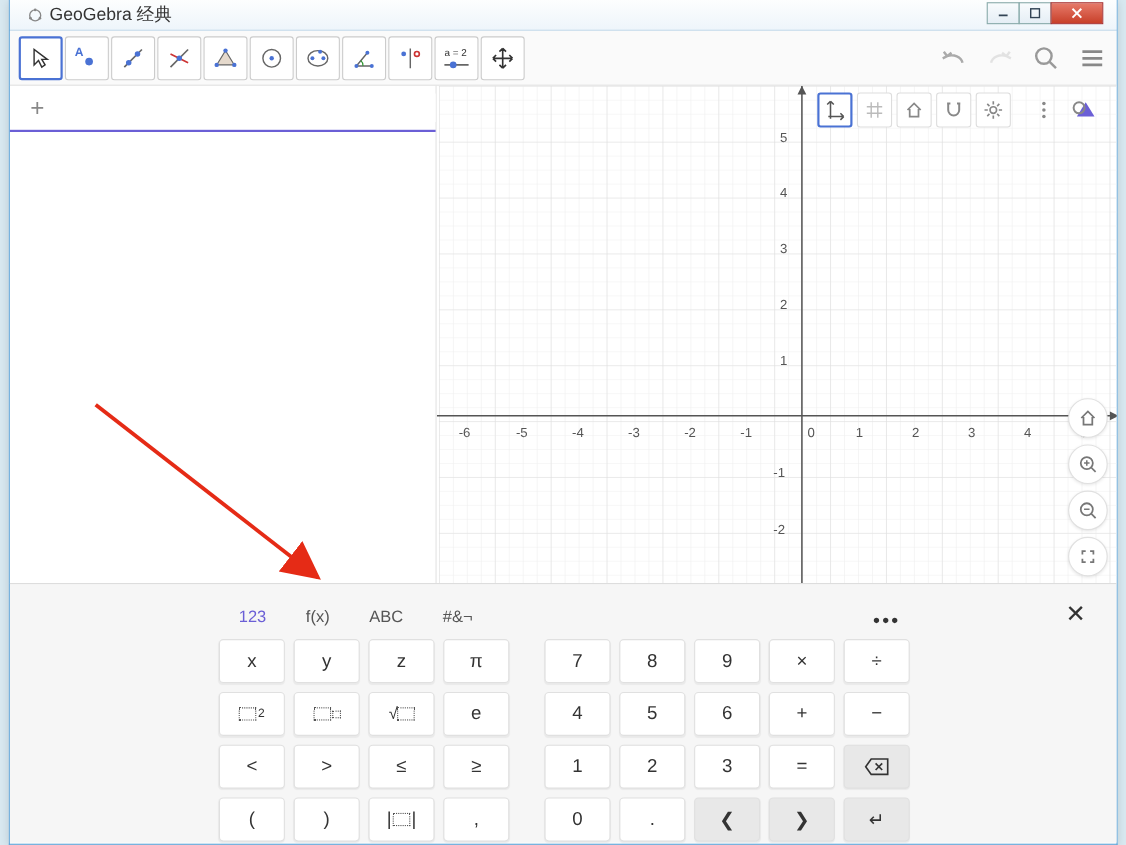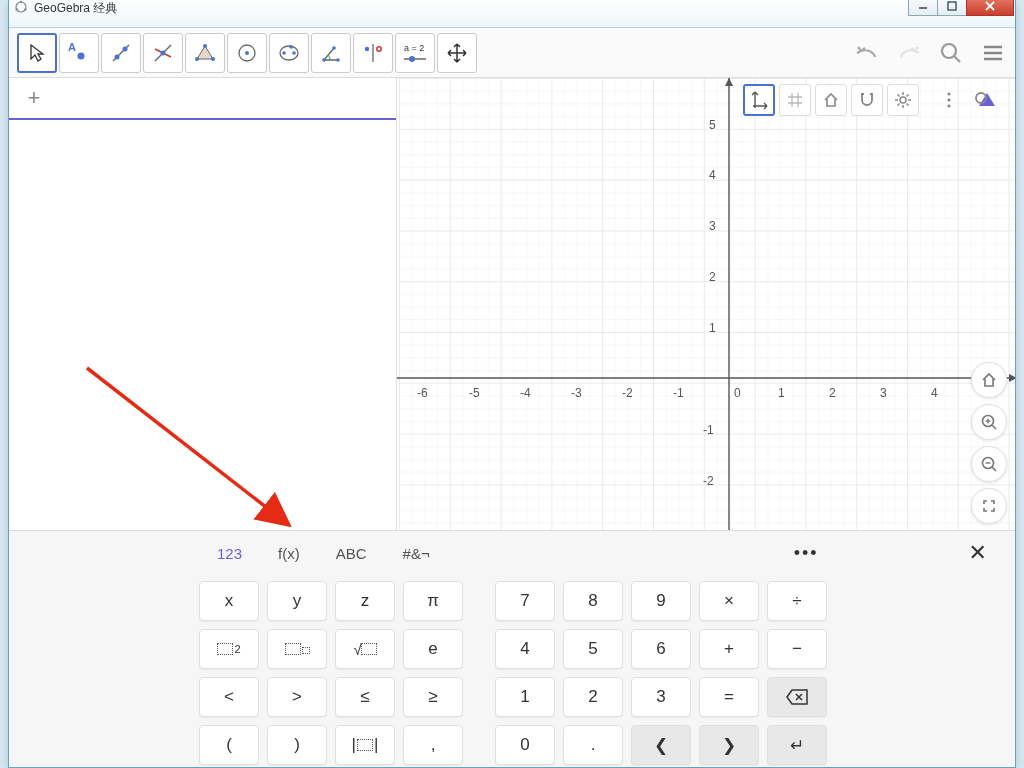--- a/index.html
+++ b/index.html
@@ -1,18 +1,18 @@
 <!DOCTYPE html>
 <html><head>
 <meta charset="utf-8">
 <style>
 * { box-sizing: border-box; margin: 0; padding: 0; font-family: Arial, sans-serif; }
 body { background: #d8e8f0; overflow: hidden; width: 1024px; height: 768px; }
 .window { position: absolute; top: 0; left: 8px; width: 1008px; height: 768px; background: #fff; border: 1px solid #5aa2d8; border-top: none; box-shadow: 0 2px 8px rgba(0,0,0,0.15); }
-.titlebar { height: 28px; background: linear-gradient(#fdfefe, #eef5fb); border-bottom: 1px solid #b8d3e8; display: flex; align-items: flex-start; padding: 0 1px; font-size: 12px; color: #333; }
+.titlebar { height: 28px; background: linear-gradient(#fdfefe, #eef5fb); border-bottom: 1px solid #b8d3e8; display: flex; align-items: center; padding: 0 12px; font-size: 16px; color: #333; }
 .titlebar .app-icon { margin: 0 6px 0 4px; }
 .titlebar .title-text { flex: 1; }
 .winbtns { display: flex; }
 .winbtn { width: 30px; height: 20px; margin-top: -4px; border: 1px solid #8aa; background: linear-gradient(#f8fbfd,#e5eef5); display:flex; align-items:center; justify-content:center; font-size:10px; color:#345; margin-left:-1px; }
 .winbtn.close { width: 48px; background: linear-gradient(#e67a6a,#c8402a); color:#fff; border-color:#a33; }
 .toolbar { height: 50px; border-bottom: 1px solid #ddd; display:flex; align-items:center; padding: 0 8px; gap: 2px; background:#fafafa; }
 .toolbtn { width: 40px; height: 40px; border: 1px solid #ccc; border-radius: 3px; background:#fff; display:flex; align-items:center; justify-content:center; position:relative; }
 .toolbtn.active { border: 2px solid #4a72d4; }
 .toolbar .spacer { flex:1; }
 .topright { display:flex; align-items:center; gap:14px; }
@@ -24,21 +24,21 @@
 .textin { flex:1; border:none; outline:none; font-size:16px; padding:4px; color:#888; }
 .graphics { flex:1; position:relative; background:#fff; overflow:hidden; }
 .graphtoolbar { position:absolute; top:6px; right:14px; display:flex; gap:4px; align-items:center; z-index:5; }
 .gtbtn { width:32px; height:32px; border:1px solid #ddd; border-radius:3px; background:#fff; display:flex; align-items:center; justify-content:center; color:#888; }
 .gtbtn.active { border:2px solid #4a72d4; }
 .sidebtns { position:absolute; right:8px; bottom:6px; display:flex; flex-direction:column; gap:6px; z-index:5; }
 .circlebtn { width:36px; height:36px; border-radius:50%; background:#fff; border:1px solid #e0e0e0; display:flex; align-items:center; justify-content:center; color:#666; box-shadow: 0 1px 3px rgba(0,0,0,0.1); }
 .grid { position:absolute; inset:0; }
 .axislabel { position:absolute; font-size:12px; color:#555; }
 .keyboard { height: 236px; background:#f6f6f6; border-top:1px solid #ddd; }
-.kbtabs { height:44px; display:flex; align-items:center; padding: 0 18px; }
+.kbtabs { height:44px; display:flex; align-items:flex-end; padding: 0 18px; }
 .kbtab { padding: 6px 18px; font-size:15px; color:#555; }
 .kbtab.active { color:#6b5fd6; }
 .kbdots { margin-left:auto; margin-right: 140px; color:#333; font-size:18px; letter-spacing:2px; }
 .kbclose { font-size:22px; color:#333; padding:4px 10px; }
 .kbkeys { padding: 6px 18px 6px 190px; }
 .kbrow { display:flex; gap:8px; margin-bottom:8px; }
 .key { height:40px; border:1px solid #e0e0e0; border-radius:4px; background:#fff; display:flex; align-items:center; justify-content:center; font-size:17px; color:#333; box-shadow: 0 1px 1px rgba(0,0,0,0.05); }
 .key.w1 { width:60px; }
 .key.gap { margin-left: 24px; }
 .key.gray { background:#e8e8e8; }

